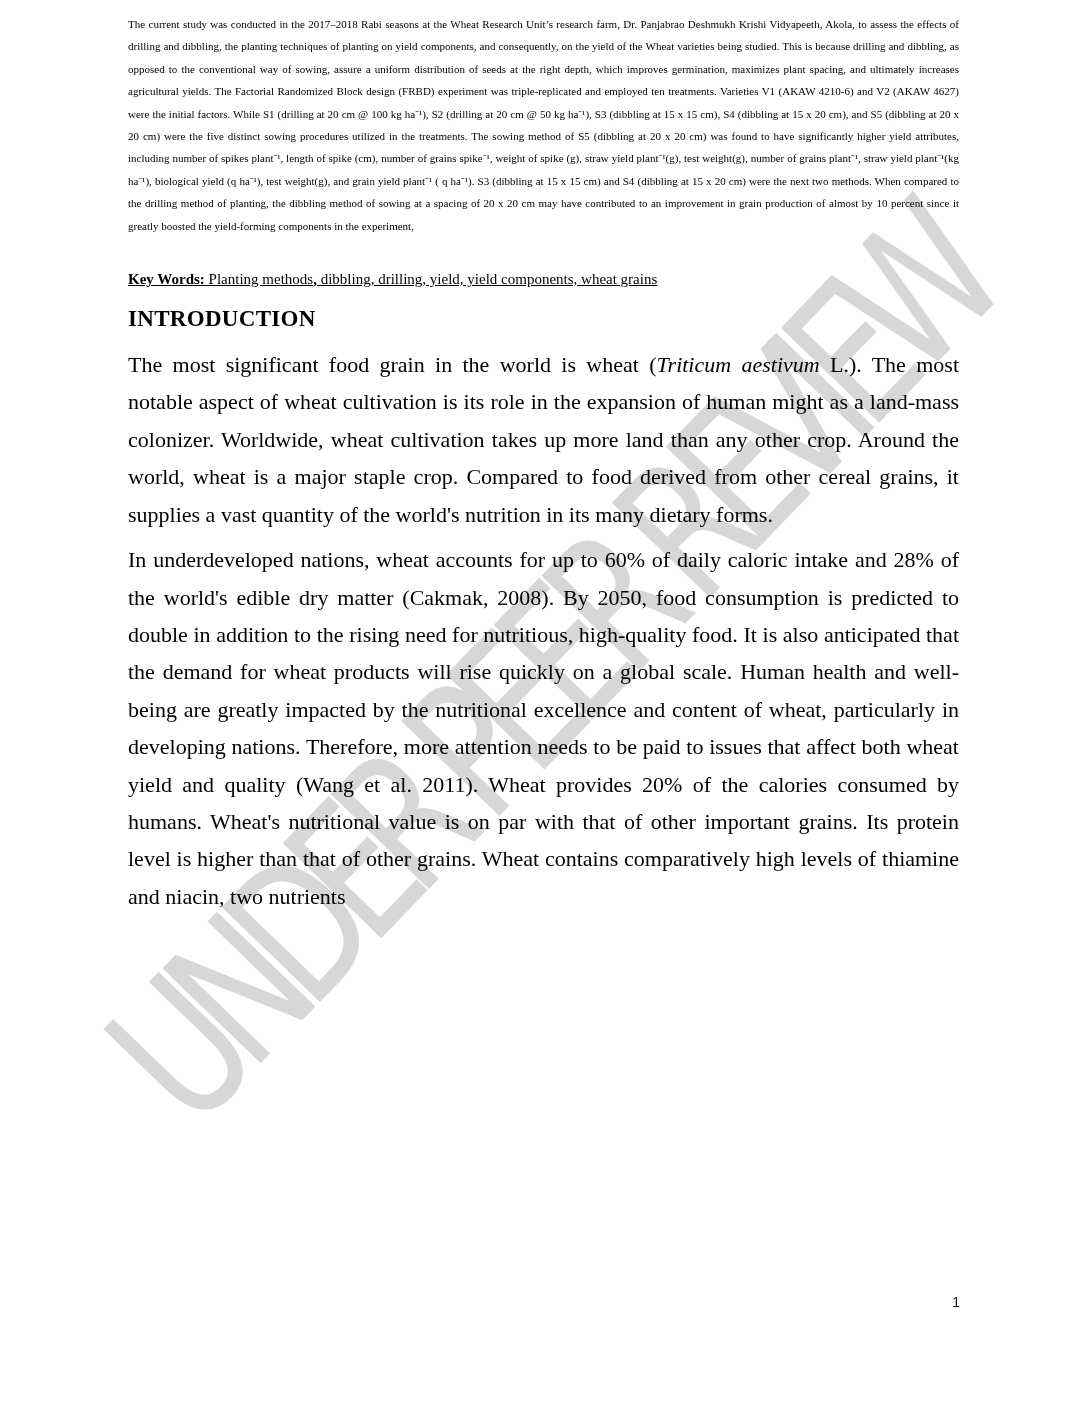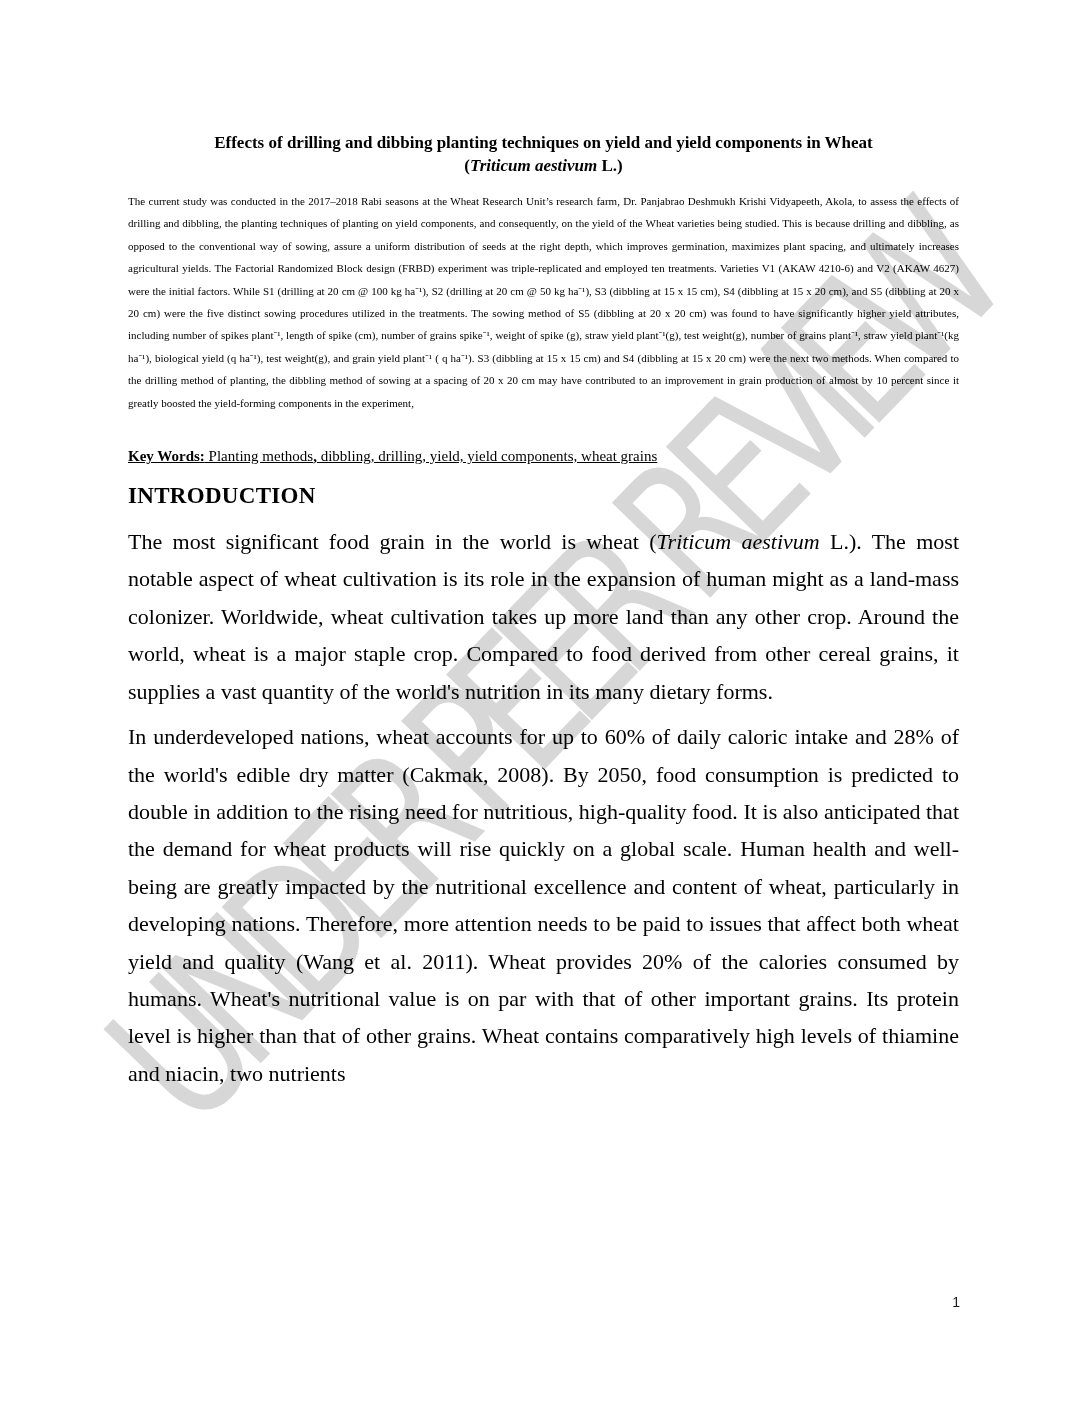--- a/index.html
+++ b/index.html
@@ -101,24 +101,20 @@
 </style>
 </head>
 <body>
 
 <div class="page">
 
   <div class="watermark">UNDER PEER REVIEW</div>
 
   <div class="content">
 
-    <h1 class="title">
-      <span>Effects of drilling and dibbing planting techniques on yield and yield components in Wheat</span><br>
-      <span><span class="seg-bold">(</span><span class="seg-bold-italic">Triticum aestivum</span><span class="seg-bold"> L.)</span></span>
-    </h1>
 
 
     <p class="abstract-body">The current study was conducted in the 2017–2018 Rabi seasons at the Wheat Research Unit’s research farm, Dr. Panjabrao Deshmukh Krishi Vidyapeeth, Akola, to assess the effects of drilling and dibbling, the planting techniques of planting on yield components, and consequently, on the yield of the Wheat varieties being studied. This is because drilling and dibbling, as opposed to the conventional way of sowing, assure a uniform distribution of seeds at the right depth, which improves germination, maximizes plant spacing, and ultimately increases agricultural yields. The Factorial Randomized Block design (FRBD) experiment was triple-replicated and employed ten treatments. Varieties V1 (AKAW 4210-6) and V2 (AKAW 4627) were the initial factors.  While S1 (drilling at 20 cm @ 100 kg ha⁻¹), S2 (drilling at 20 cm @ 50 kg ha⁻¹), S3 (dibbling at 15 x 15 cm), S4 (dibbling at 15 x 20 cm), and S5 (dibbling at 20 x 20 cm) were the five distinct sowing procedures utilized in the treatments. The sowing method of S5 (dibbling at 20 x 20 cm) was found to have significantly higher yield attributes, including number of spikes plant⁻¹, length of spike (cm), number of grains spike⁻¹, weight of spike (g), straw yield plant⁻¹(g), test weight(g), number of grains plant⁻¹, straw yield plant⁻¹(kg ha⁻¹), biological yield (q ha⁻¹), test weight(g), and grain yield plant⁻¹ ( q ha⁻¹). S3 (dibbling at 15 x 15 cm) and S4 (dibbling at 15 x 20 cm) were the next two methods. When compared to the drilling method of planting, the dibbling method of sowing at a spacing of 20 x 20 cm may have contributed to an improvement in grain production of almost by 10 percent since it greatly boosted the yield-forming components in the experiment,</p>
 
     <p class="keywords"><span class="seg-bold">Key Words:</span><span> Planting methods</span><span class="seg-bold">,</span><span> dibbling, drilling, yield, yield components, wheat grains</span></p>
 
     <h2 class="intro-heading">INTRODUCTION</h2>
 
     <p class="intro-para"><span>The most significant food grain in the world is wheat (</span><span class="seg-italic">Triticum aestivum</span><span> L.). The most notable aspect of wheat cultivation is its role in the expansion of human might as a land-mass colonizer. Worldwide, wheat cultivation takes up more land than any other crop. Around the world, wheat is a major staple crop. Compared to food derived from other cereal grains, it supplies a vast quantity of the world's nutrition in its many dietary forms.</span></p>
 

